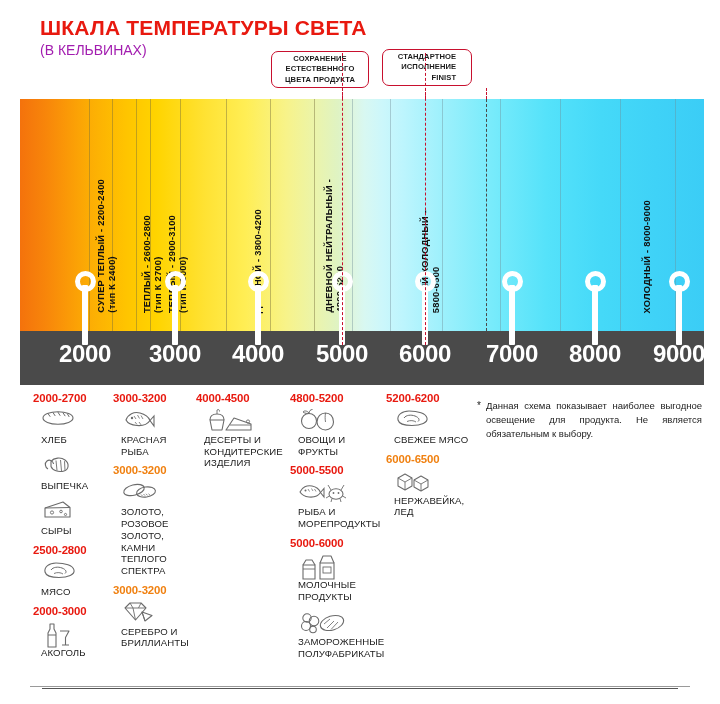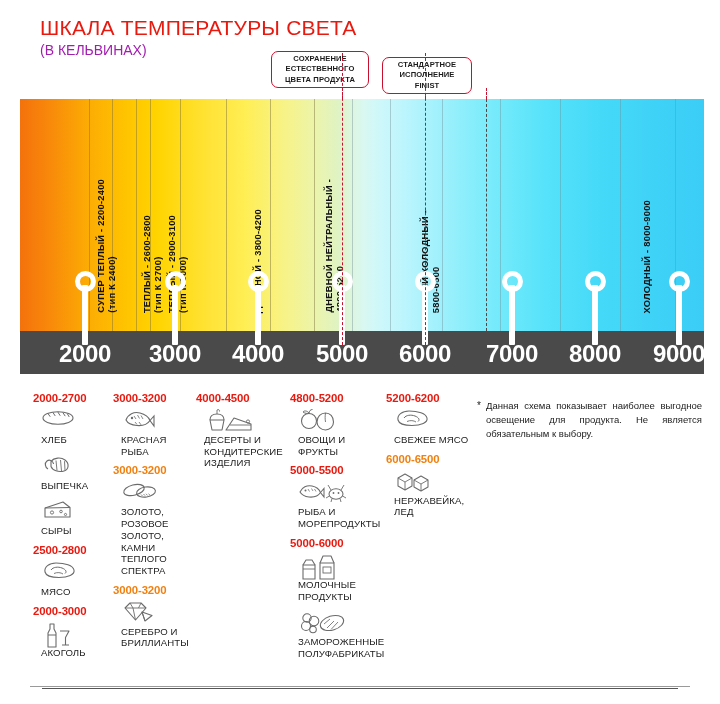--- a/index.html
+++ b/index.html
@@ -7,41 +7,41 @@
     width:720px;height:704px;background:#ffffff;
     font-family:"Liberation Sans","DejaVu Sans",sans-serif;
     -webkit-font-smoothing:antialiased;
     position:relative;overflow:hidden;
   }
   .page{position:relative;width:720px;height:704px;}
 
   
   .title{
     position:absolute;left:40px;top:16px;
-    font-size:21px;font-weight:normal;color:#e8190f;
+    font-size:21px;font-weight:bold;color:#e8190f;
     letter-spacing:.2px;white-space:nowrap;
   }
   .subtitle{
     position:absolute;left:40px;top:42px;
     font-size:14px;color:#a21caf;white-space:nowrap;
   }
 
   
   .callout{
     position:absolute;box-sizing:border-box;
     border:1.4px solid #c8102e;border-radius:7px;background:#ffffff;
     text-align:center;color:#1b1b1b;
     font-size:7.6px;font-weight:bold;line-height:1.35;
     letter-spacing:.1px;
     display:flex;align-items:center;justify-content:center;
     padding:3px 4px;
     z-index:6;
   }
   #callout-natural{left:271px;top:51px;width:98px;height:37px;}
-  #callout-finist{left:382px;top:57px;width:90px;height:37px;}
+  #callout-finist{left:382px;top:49px;width:90px;height:37px;text-align:right;}
   .callout span{display:block;}
   .lead{
     position:absolute;width:0;border-left:1.3px dashed #c8102e;z-index:5;
   }
 
   
   .bar-wrap{position:absolute;left:20px;top:99px;width:684px;height:232px;}
   .bar{
     position:absolute;inset:0;
     background:linear-gradient(to right,
@@ -72,21 +72,21 @@
   }
   .divider.pale{border-left-color:rgba(110,140,150,.40);}
   .dashline{
     position:absolute;top:-46px;bottom:-14px;width:0;
     border-left:1.4px dashed #c8102e;z-index:7;
   }
   .dashline.grey{border-left:1.4px dashed #4a4a4a;top:0;bottom:0;}
 
   
   .scale{
-    position:absolute;left:20px;top:331px;width:684px;height:43px;
+    position:absolute;left:20px;top:331px;width:684px;height:54px;
     background:#4a4a4a;
   }
   .scale-num{
     position:absolute;top:9px;
     font-size:24px;font-weight:bold;color:#ffffff;
     letter-spacing:-.3px;transform:translateX(-50%);
     white-space:nowrap;
   }
   
   .pin{position:absolute;z-index:4;}

